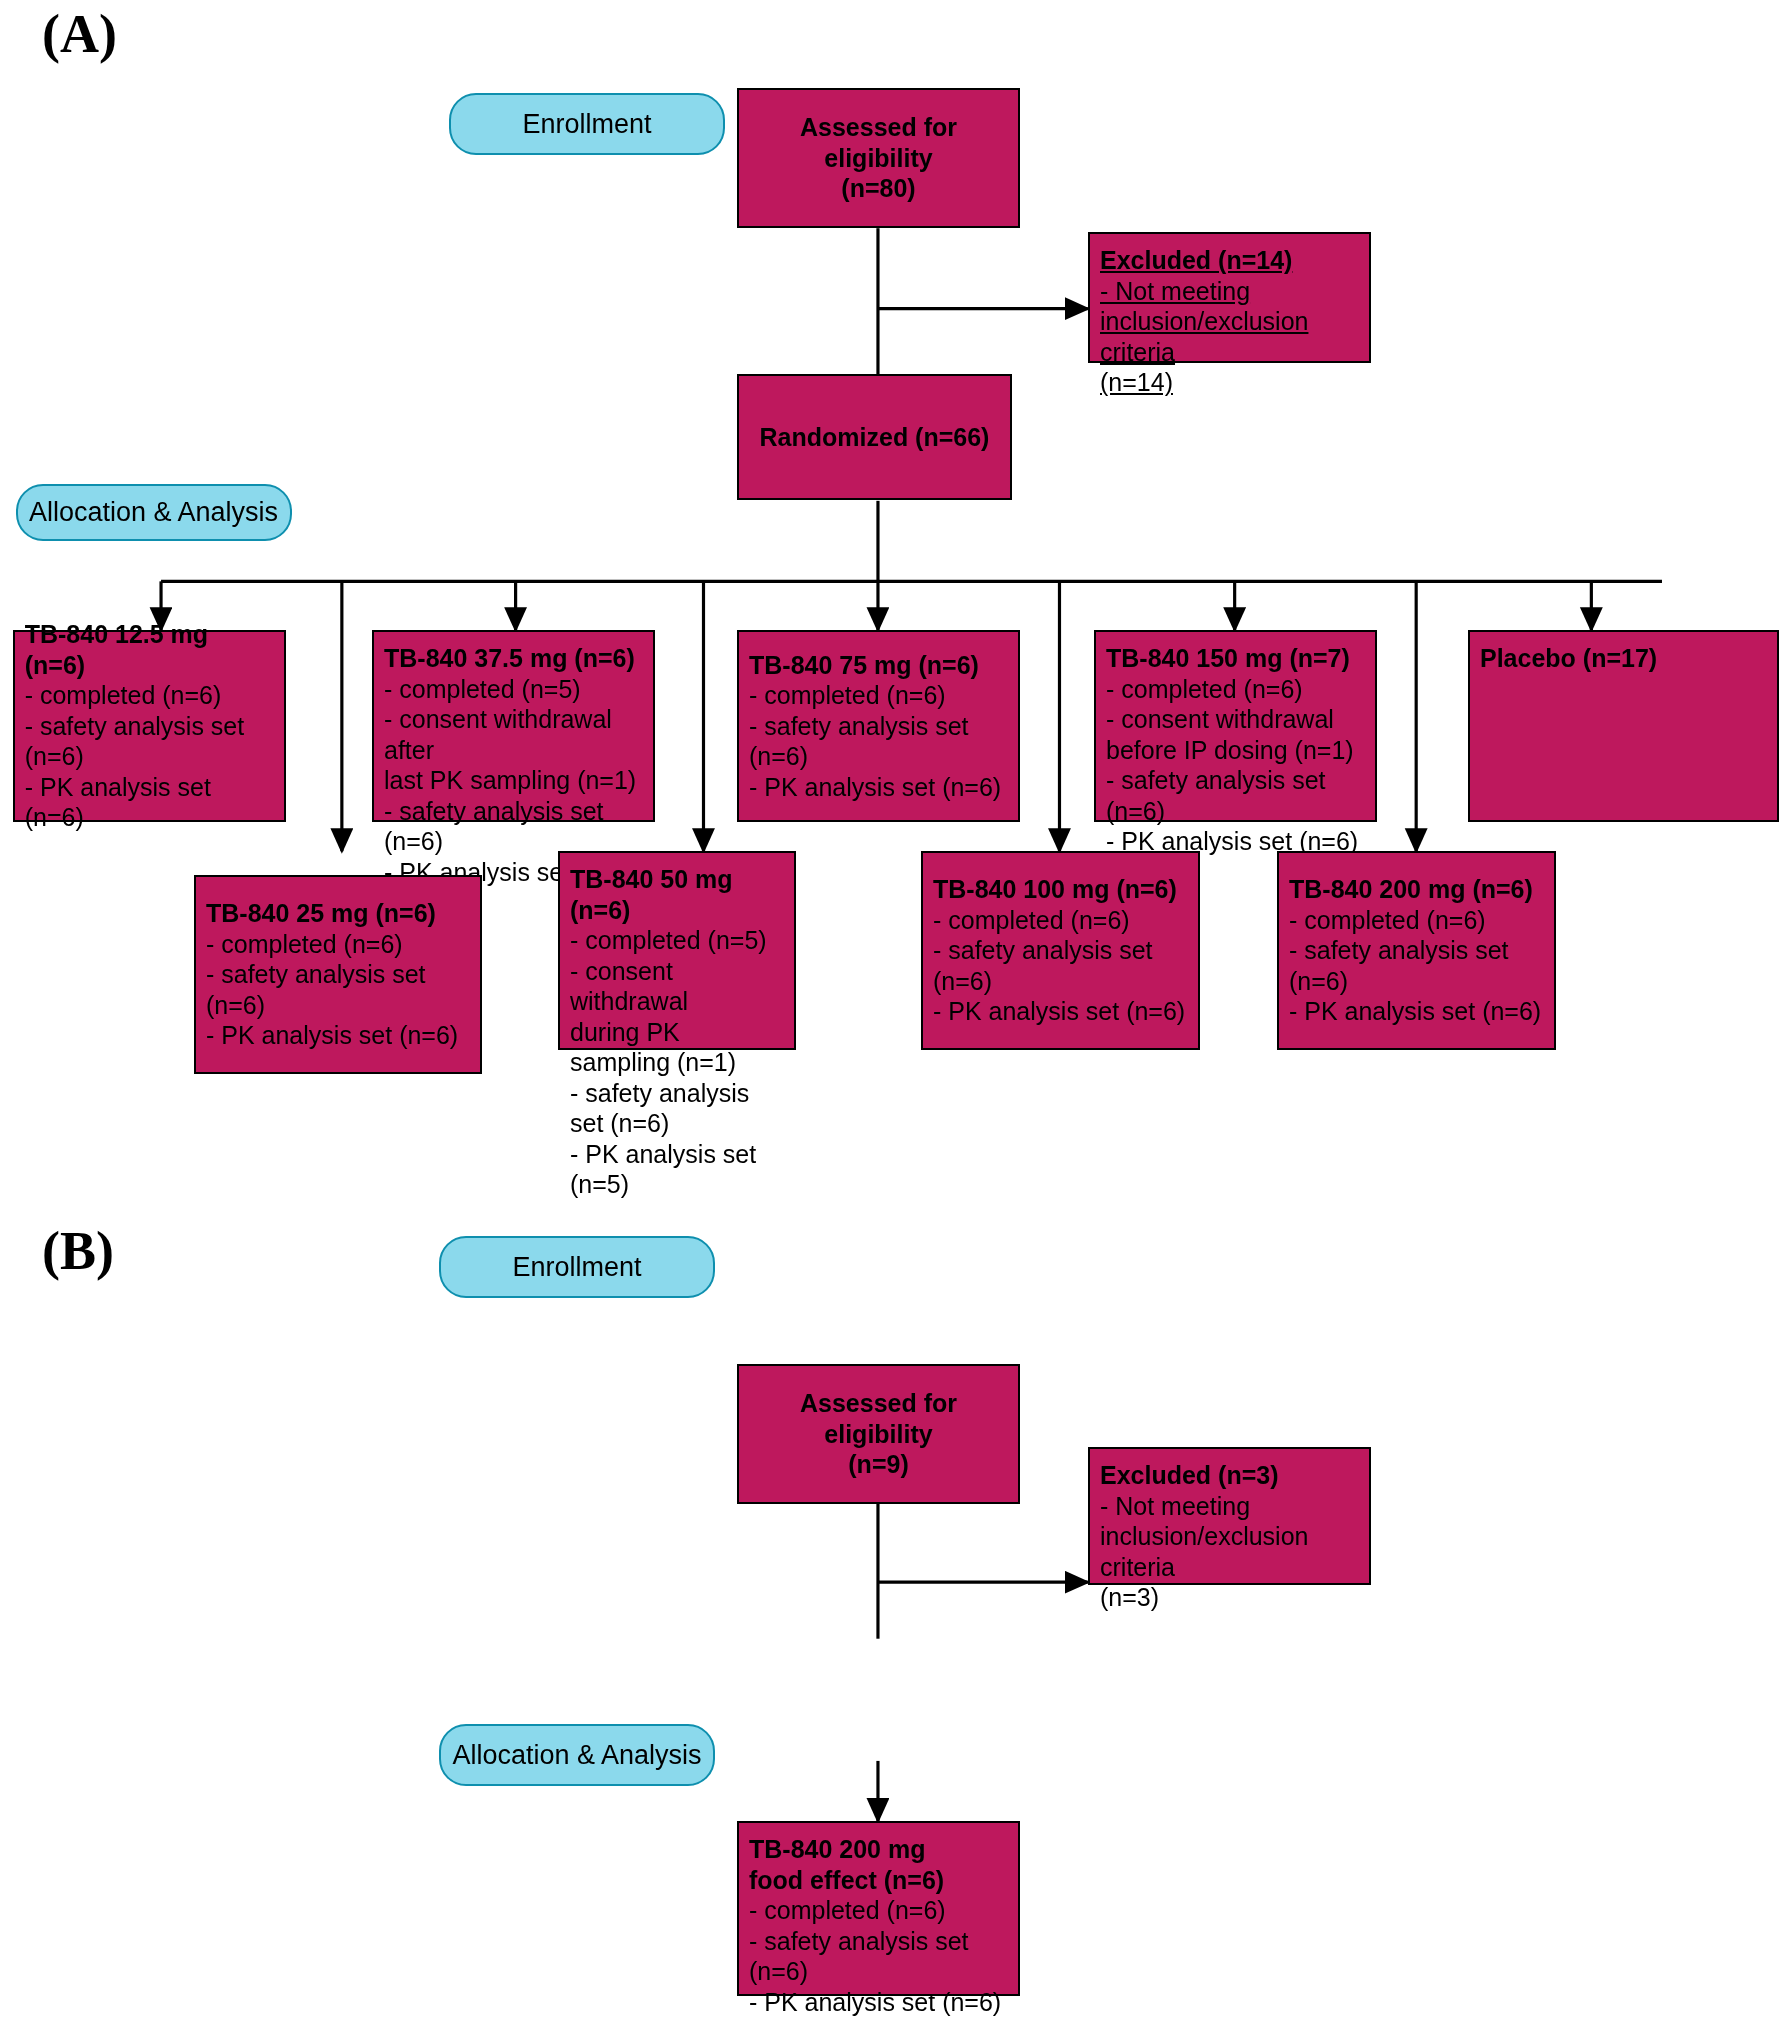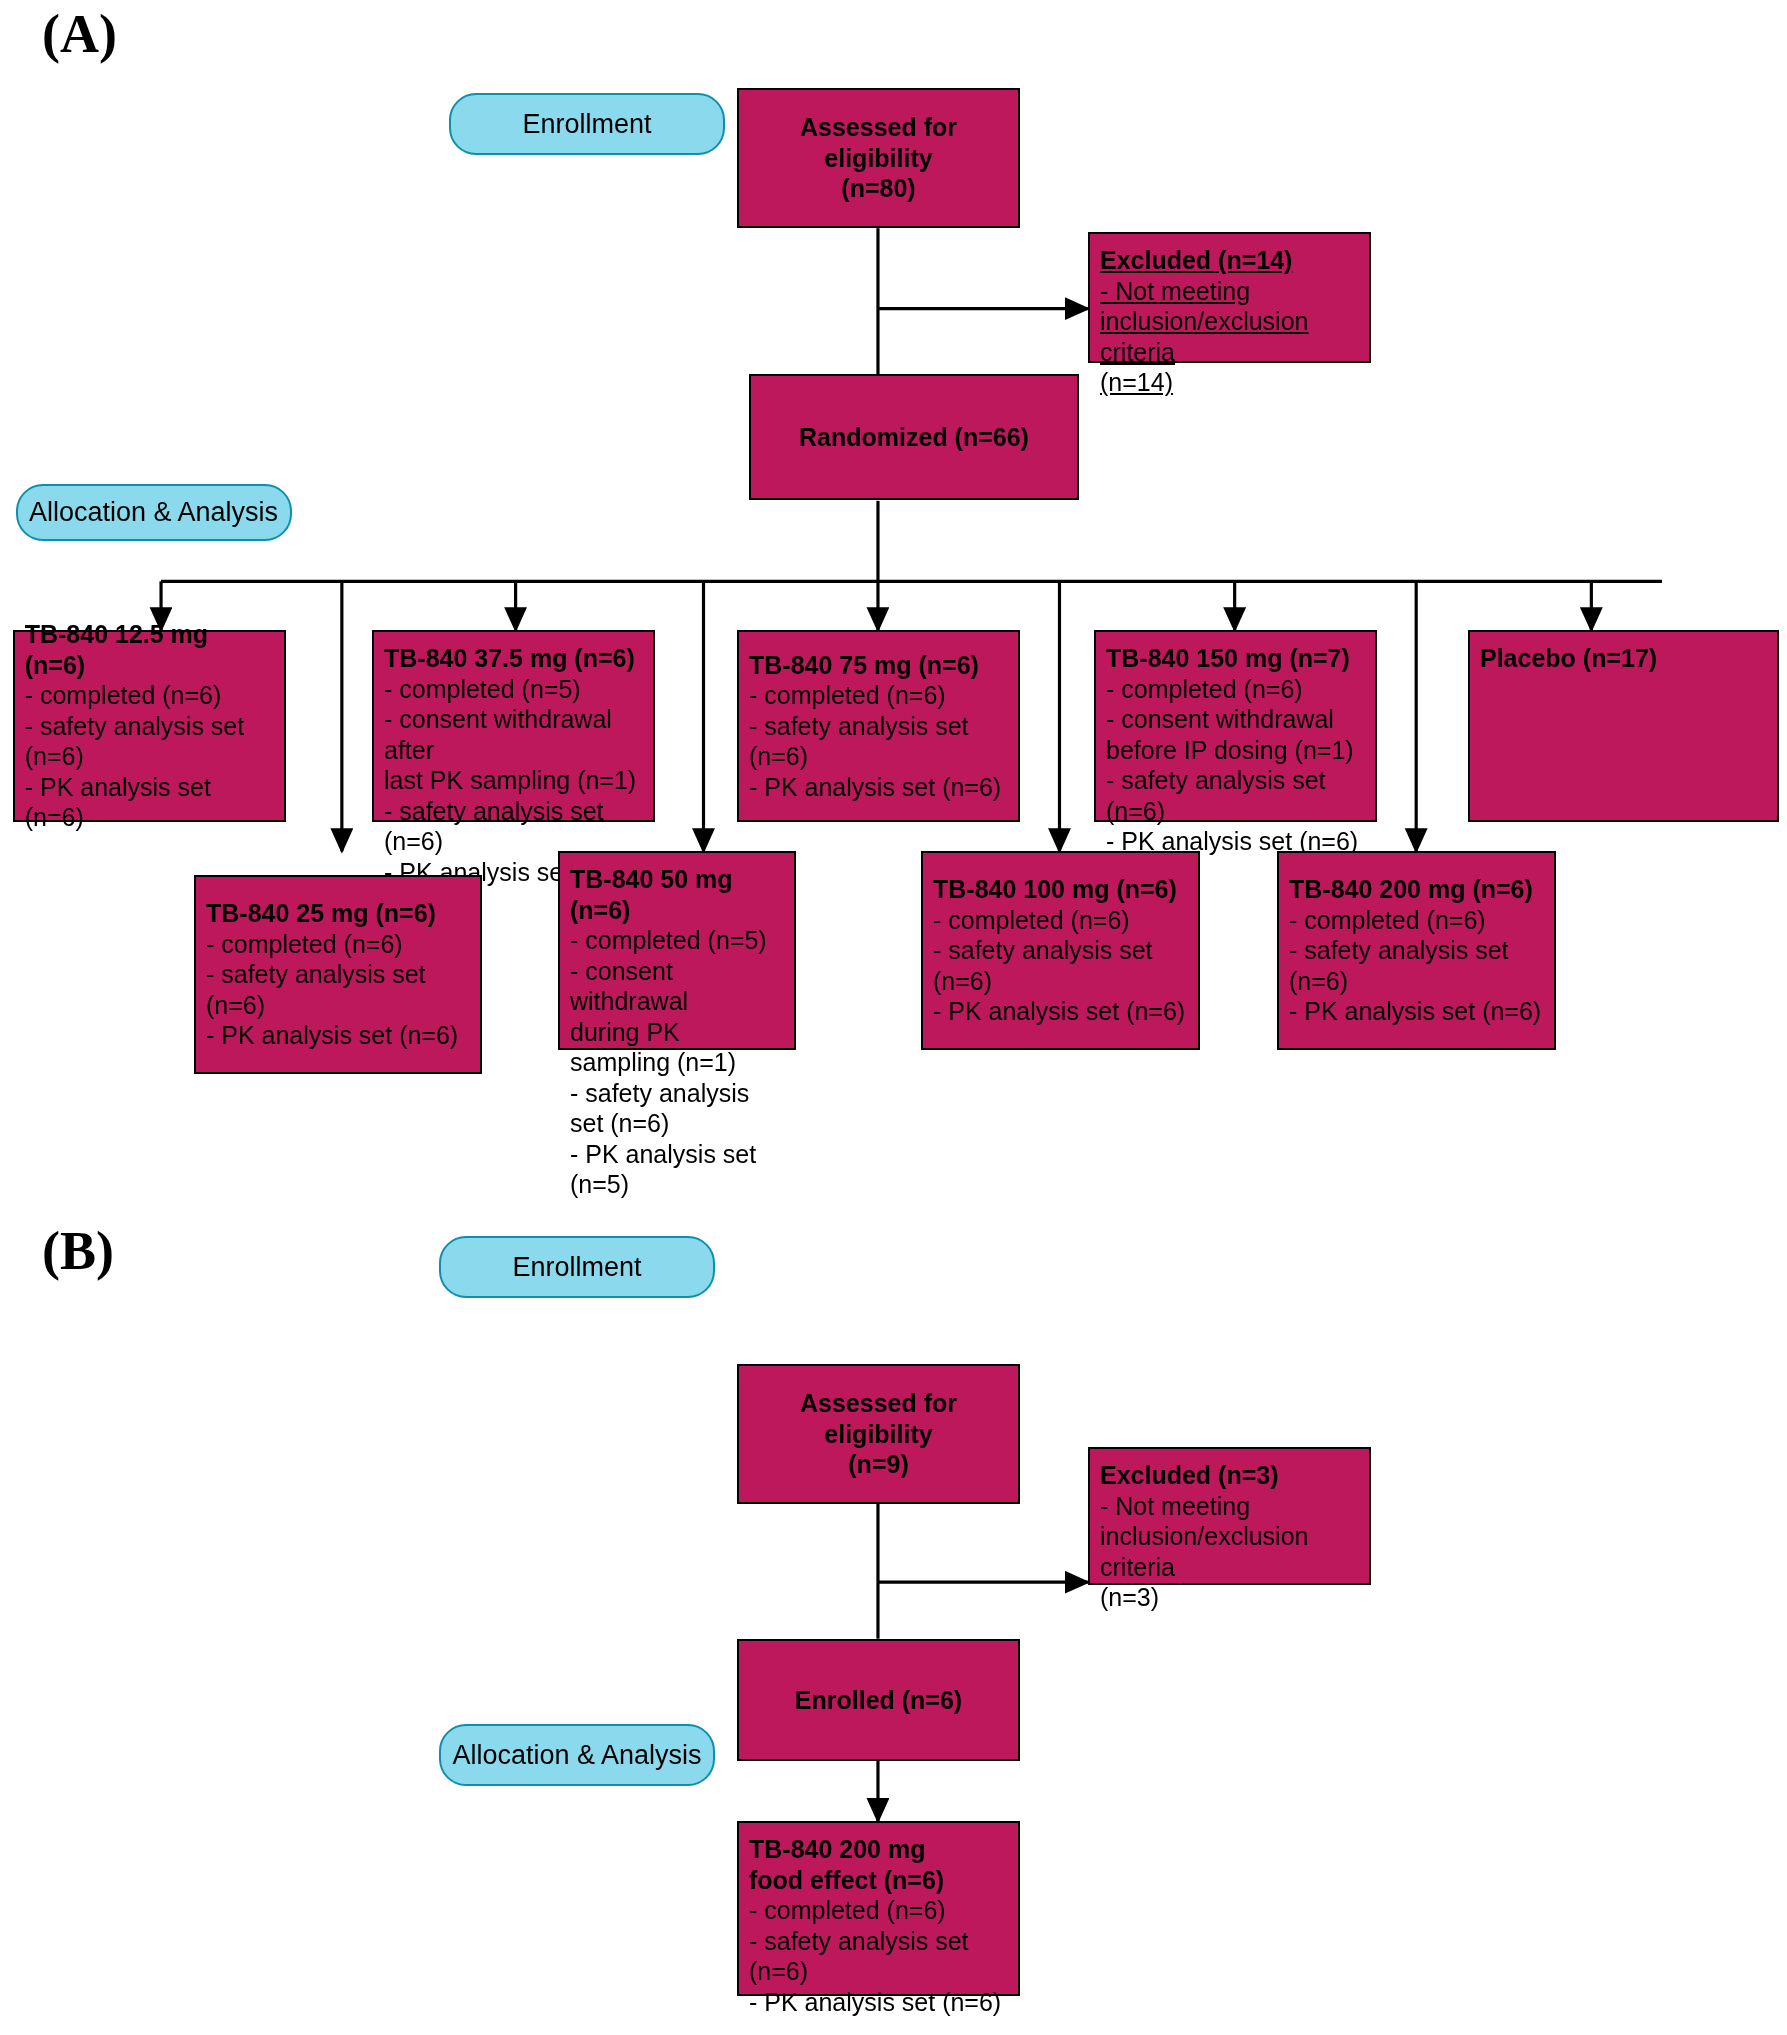--- a/index.html
+++ b/index.html
@@ -125,21 +125,21 @@
 (n=80)</div>
   </div>
 
   <div class="node top-align" style="left:1088px; top:232px; width:283px; height:131px;text-decoration:underline;">
     <div class="title">Excluded (n=14)</div>
     <div class="lines">- Not meeting
 inclusion/exclusion criteria
 (n=14)</div>
   </div>
 
-  <div class="node center-text" style="left:737px; top:374px; width:330px; height:126px;margin-left:12px;">
+  <div class="node center-text" style="left:737px; top:374px; width:275px; height:126px;">
     <div class="title">Randomized (n=66)</div>
   </div>
 
   <div class="pill" style="left:15.5px; top:484px; width:276px; height:57px;">
     <span>Allocation &amp; Analysis</span>
   </div>
 
   <div class="node" style="left:12.7px; top:630px; width:273px; height:192px;">
     <div class="title">TB-840 12.5 mg (n=6)</div>
     <div class="lines">- completed (n=6)
@@ -217,23 +217,20 @@
 (n=9)</div>
   </div>
 
   <div class="node top-align" style="left:1088px; top:1447px; width:283px; height:138px;">
     <div class="title">Excluded (n=3)</div>
     <div class="lines">- Not meeting
 inclusion/exclusion criteria
 (n=3)</div>
   </div>
 
-  <div class="node center-text" style="left:737px; top:1639px; width:283px; height:122px;">
-    <div class="title">Enrolled (n=6)</div>
-  </div>
 
   <div class="pill" style="left:439px; top:1724px; width:276px; height:62px;">
     <span>Allocation &amp; Analysis</span>
   </div>
 
   <div class="node top-align" style="left:737px; top:1821px; width:283px; height:175px;">
     <div class="title">TB-840 200 mg
 food effect (n=6)</div>
     <div class="lines">- completed (n=6)
 - safety analysis set (n=6)

